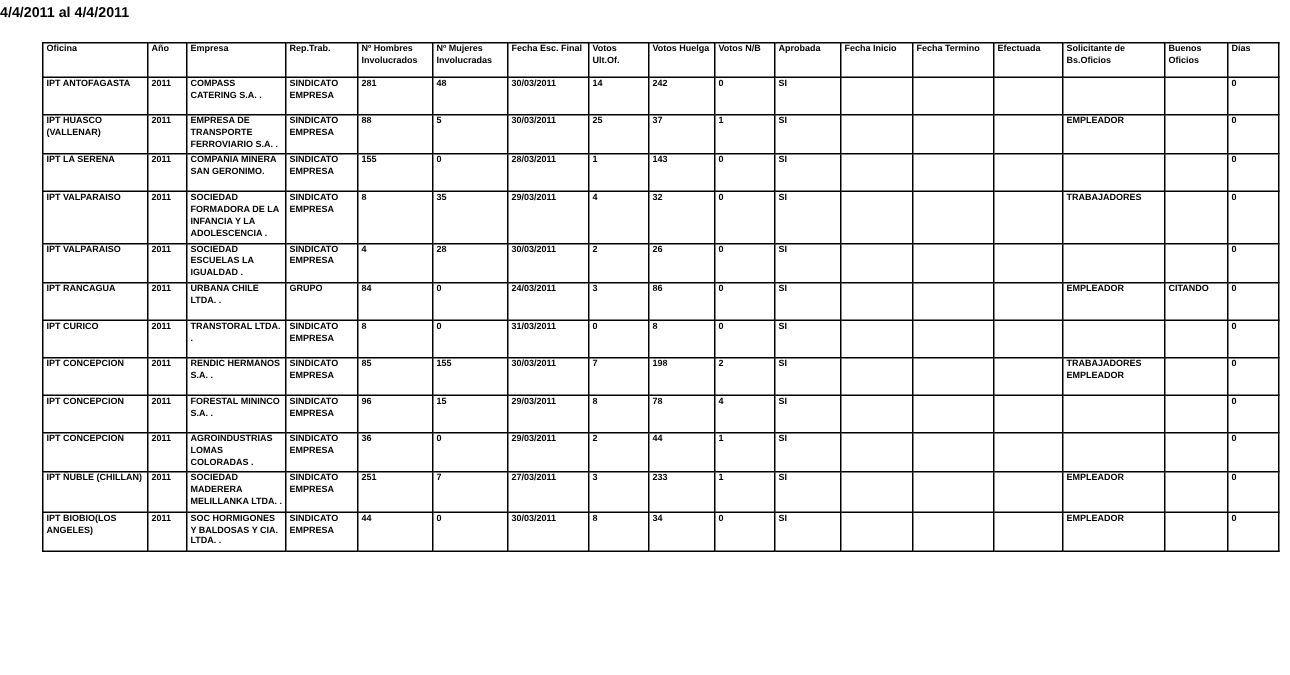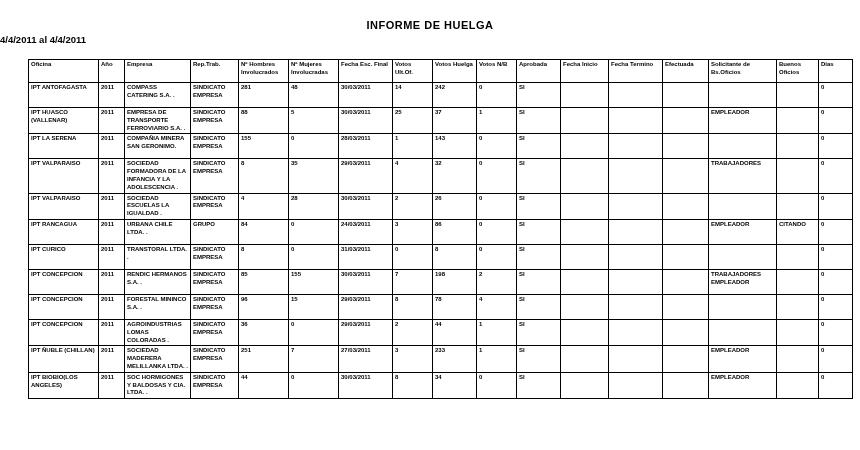--- a/index.html
+++ b/index.html
@@ -57,21 +57,20 @@
     background: #ffffff;
   }
   table.report td {
     height: 22px;
   }
 </style>
 </head>
 <body>
 
 <div class="page">
-  <div class="report-title">INFORME DE HUELGA</div>
   <div class="report-subtitle">4/4/2011 al 4/4/2011</div>
 
   <table class="report">
     <colgroup id="report-colgroup">
         <col style="width: 70px;">
         <col style="width: 26px;">
         <col style="width: 66px;">
         <col style="width: 48px;">
         <col style="width: 50px;">
         <col style="width: 50px;">

